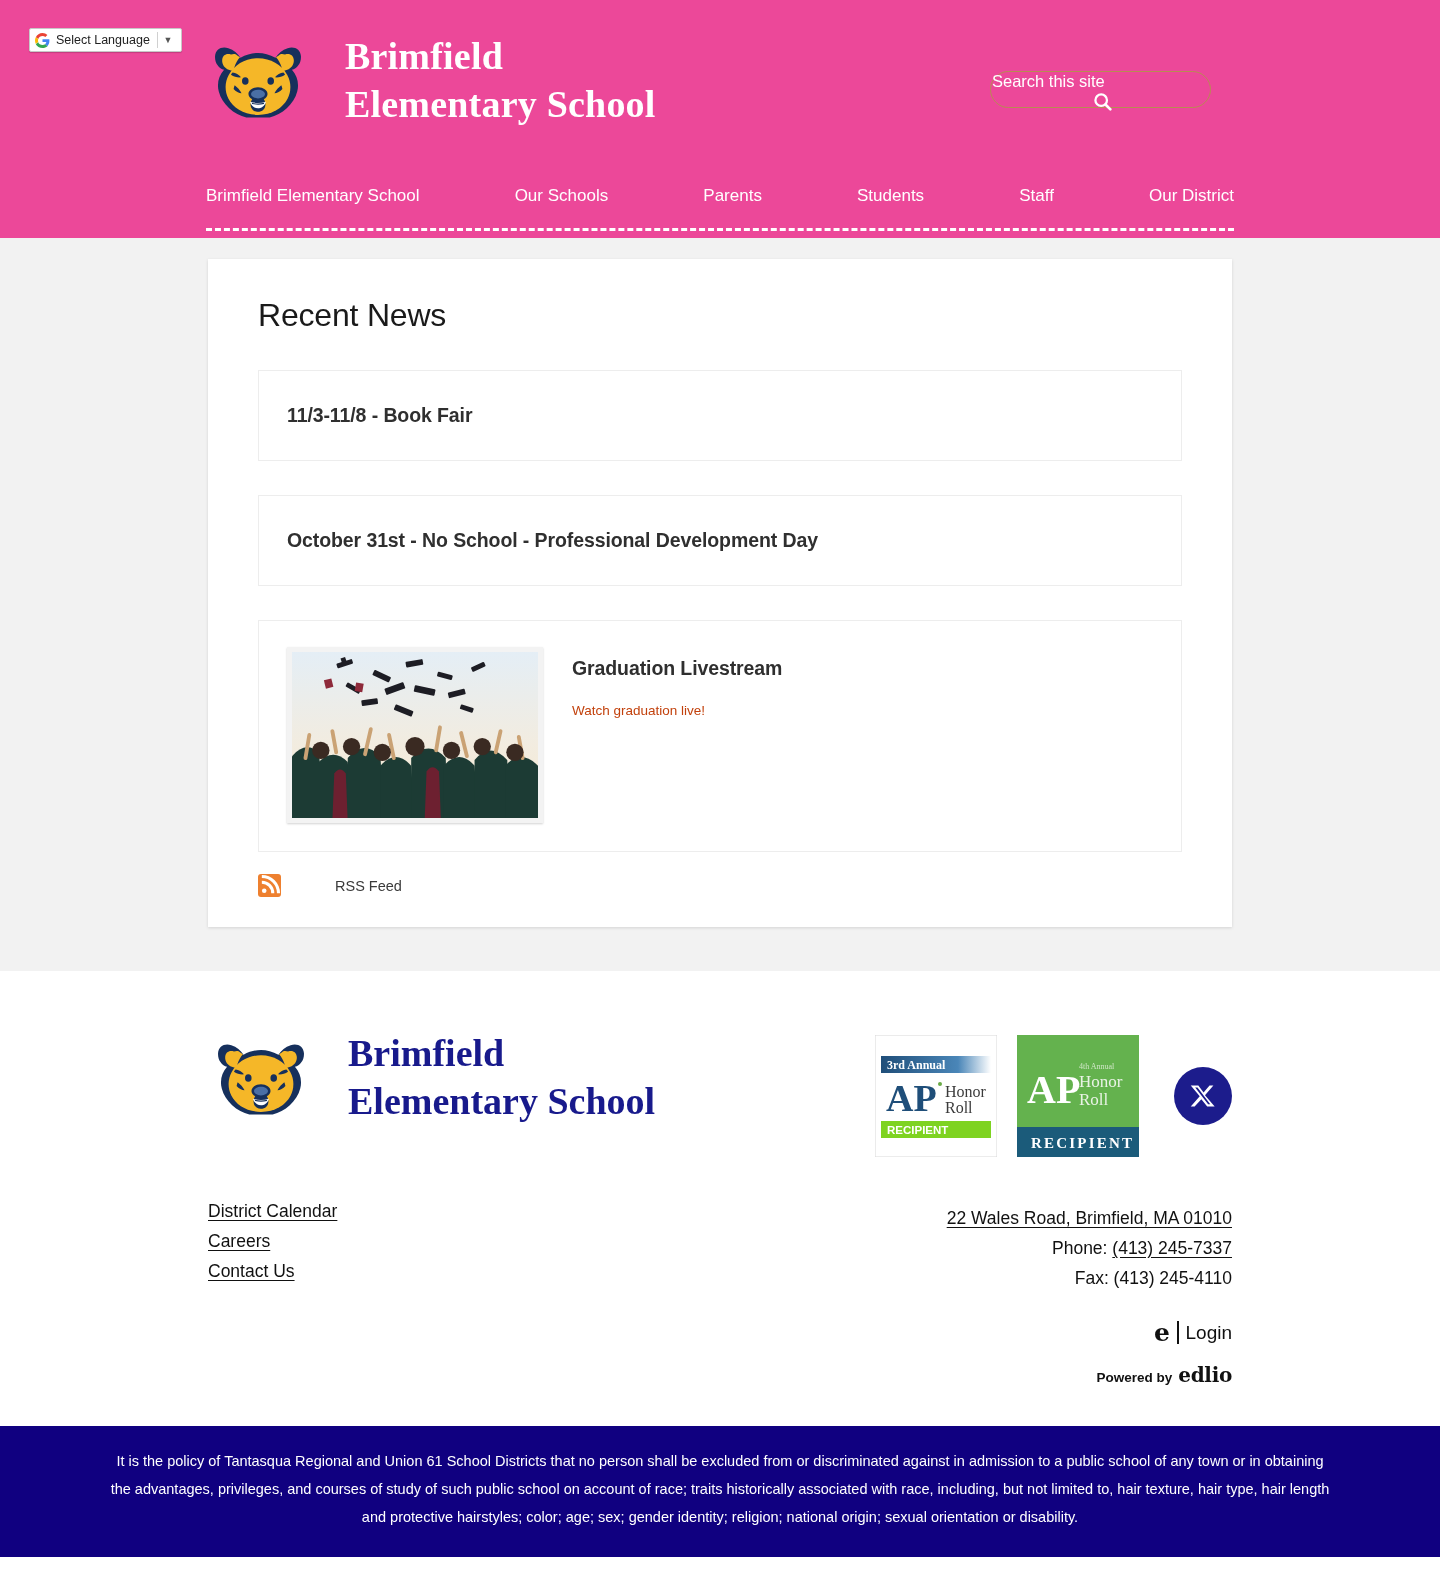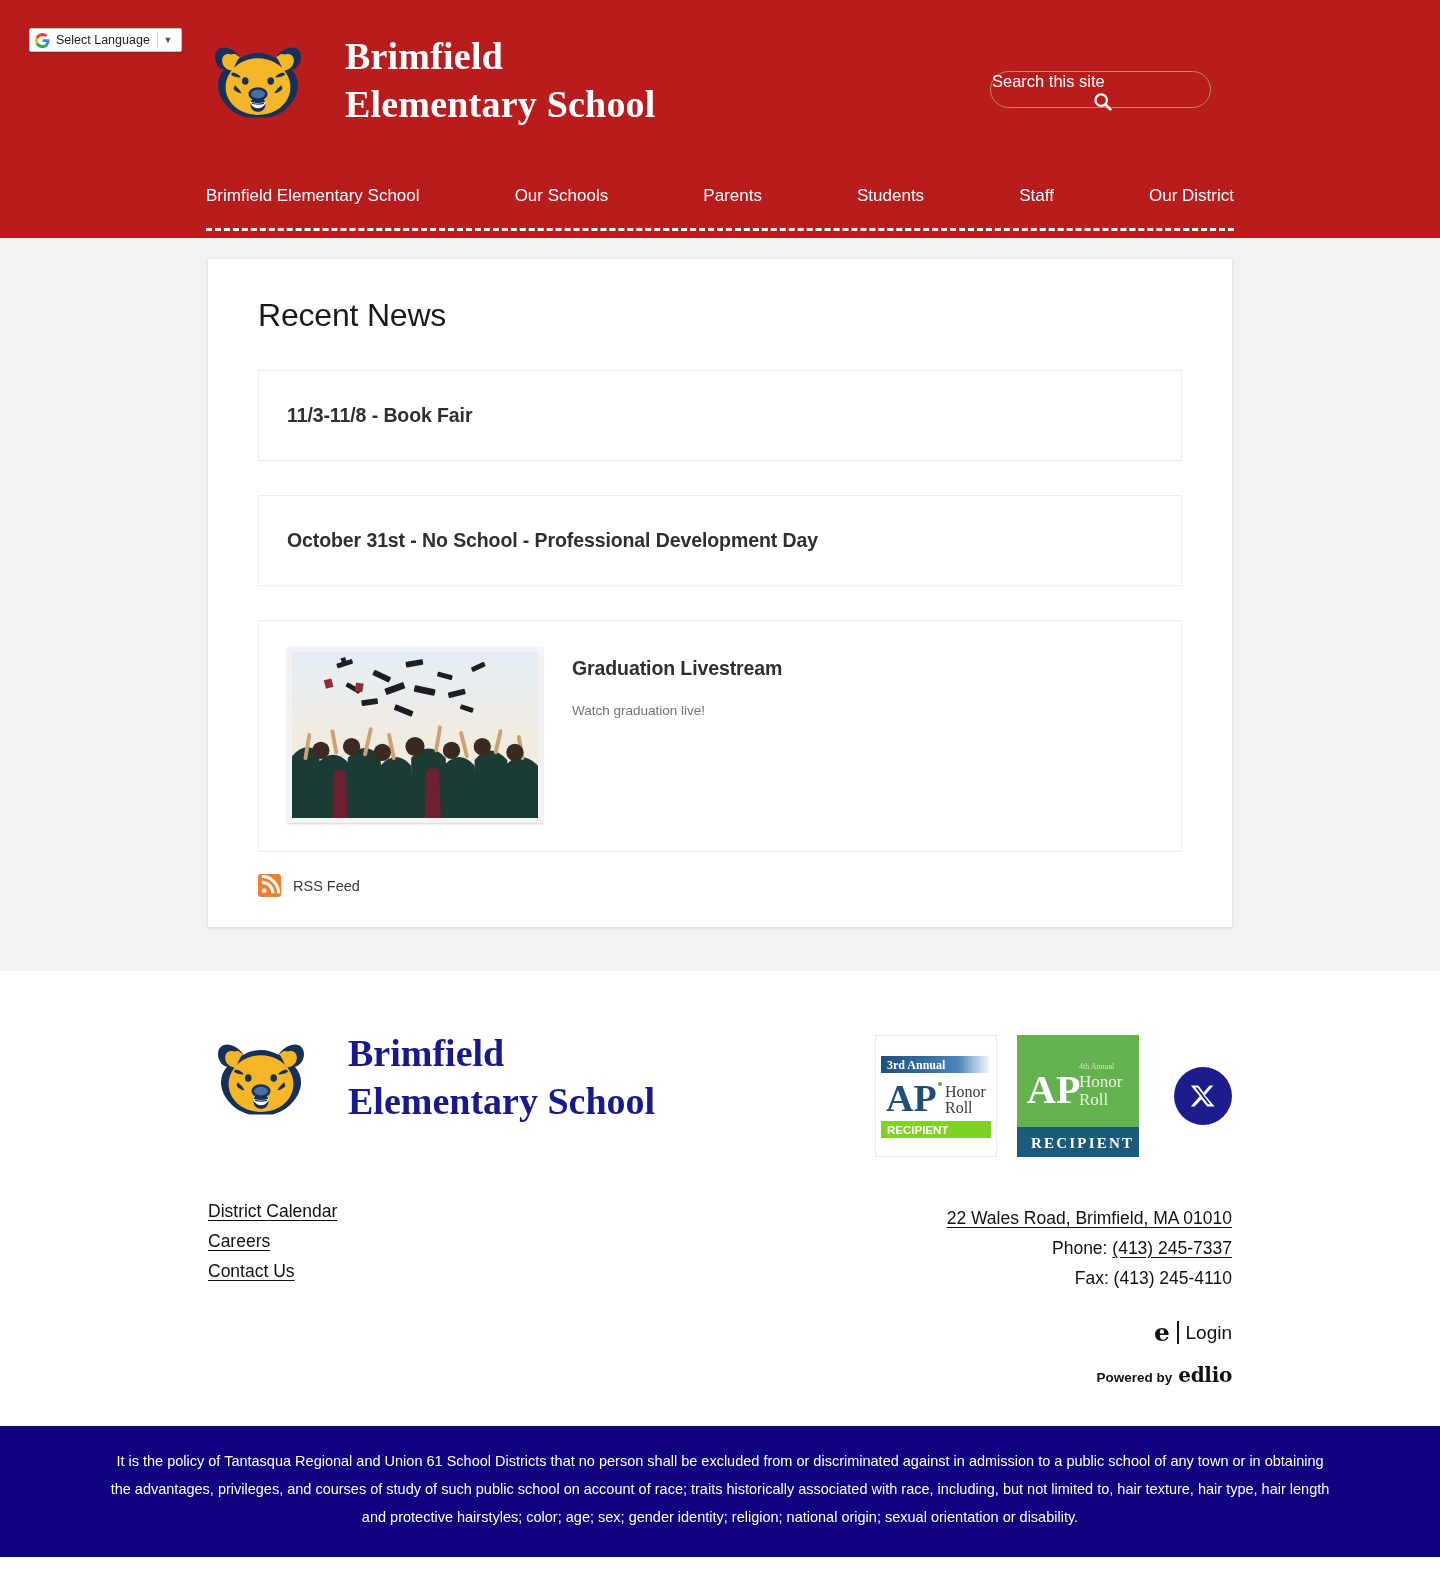--- a/index.html
+++ b/index.html
@@ -6,21 +6,21 @@
   html, body {
     width: 1440px;
     font-family: "Liberation Sans", sans-serif;
     background: #ffffff;
   }
   body { width: 1440px; overflow-x: hidden; }
 
   
   .header {
     position: relative;
-    background: #b91c1c;
+    background: #ec4899;
     height: 238px;
     width: 100%;
   }
   .lang-widget {
     position: absolute;
     left: 29px; top: 28px;
     display: flex;
     align-items: center;
     background: #ffffff;
     border: 1px solid #c8c8c8;
@@ -150,26 +150,27 @@
     width: 256px; height: 176px;
     flex: 0 0 auto;
     border: 5px solid #f3f3f3;
     box-shadow: 0 1px 2px rgba(0,0,0,.18);
     overflow: hidden;
     background: #dfe7ee;
   }
   .news-thumb svg { display: block; width: 100%; height: 100%; }
   .news-body { margin-left: 29px; padding-top: 10px; }
   .news-body .news-item-title { display: block; margin-bottom: 23px; }
-  .news-desc { font-size: 13.5px; color: #737373; }
+  .news-desc { font-size: 13.5px; color: #c2410c; }
 
   .rss-row {
     display: flex; align-items: center;
     margin-top: 13px; margin-left: 0px;
     cursor: pointer;
+    gap: 42px;
   }
   .rss-icon {
     width: 23px; height: 23px;
     background: #ee802f;
     border-radius: 3px;
     position: relative;
     flex: 0 0 auto;
   }
   .rss-label {
     margin-left: 12px;

